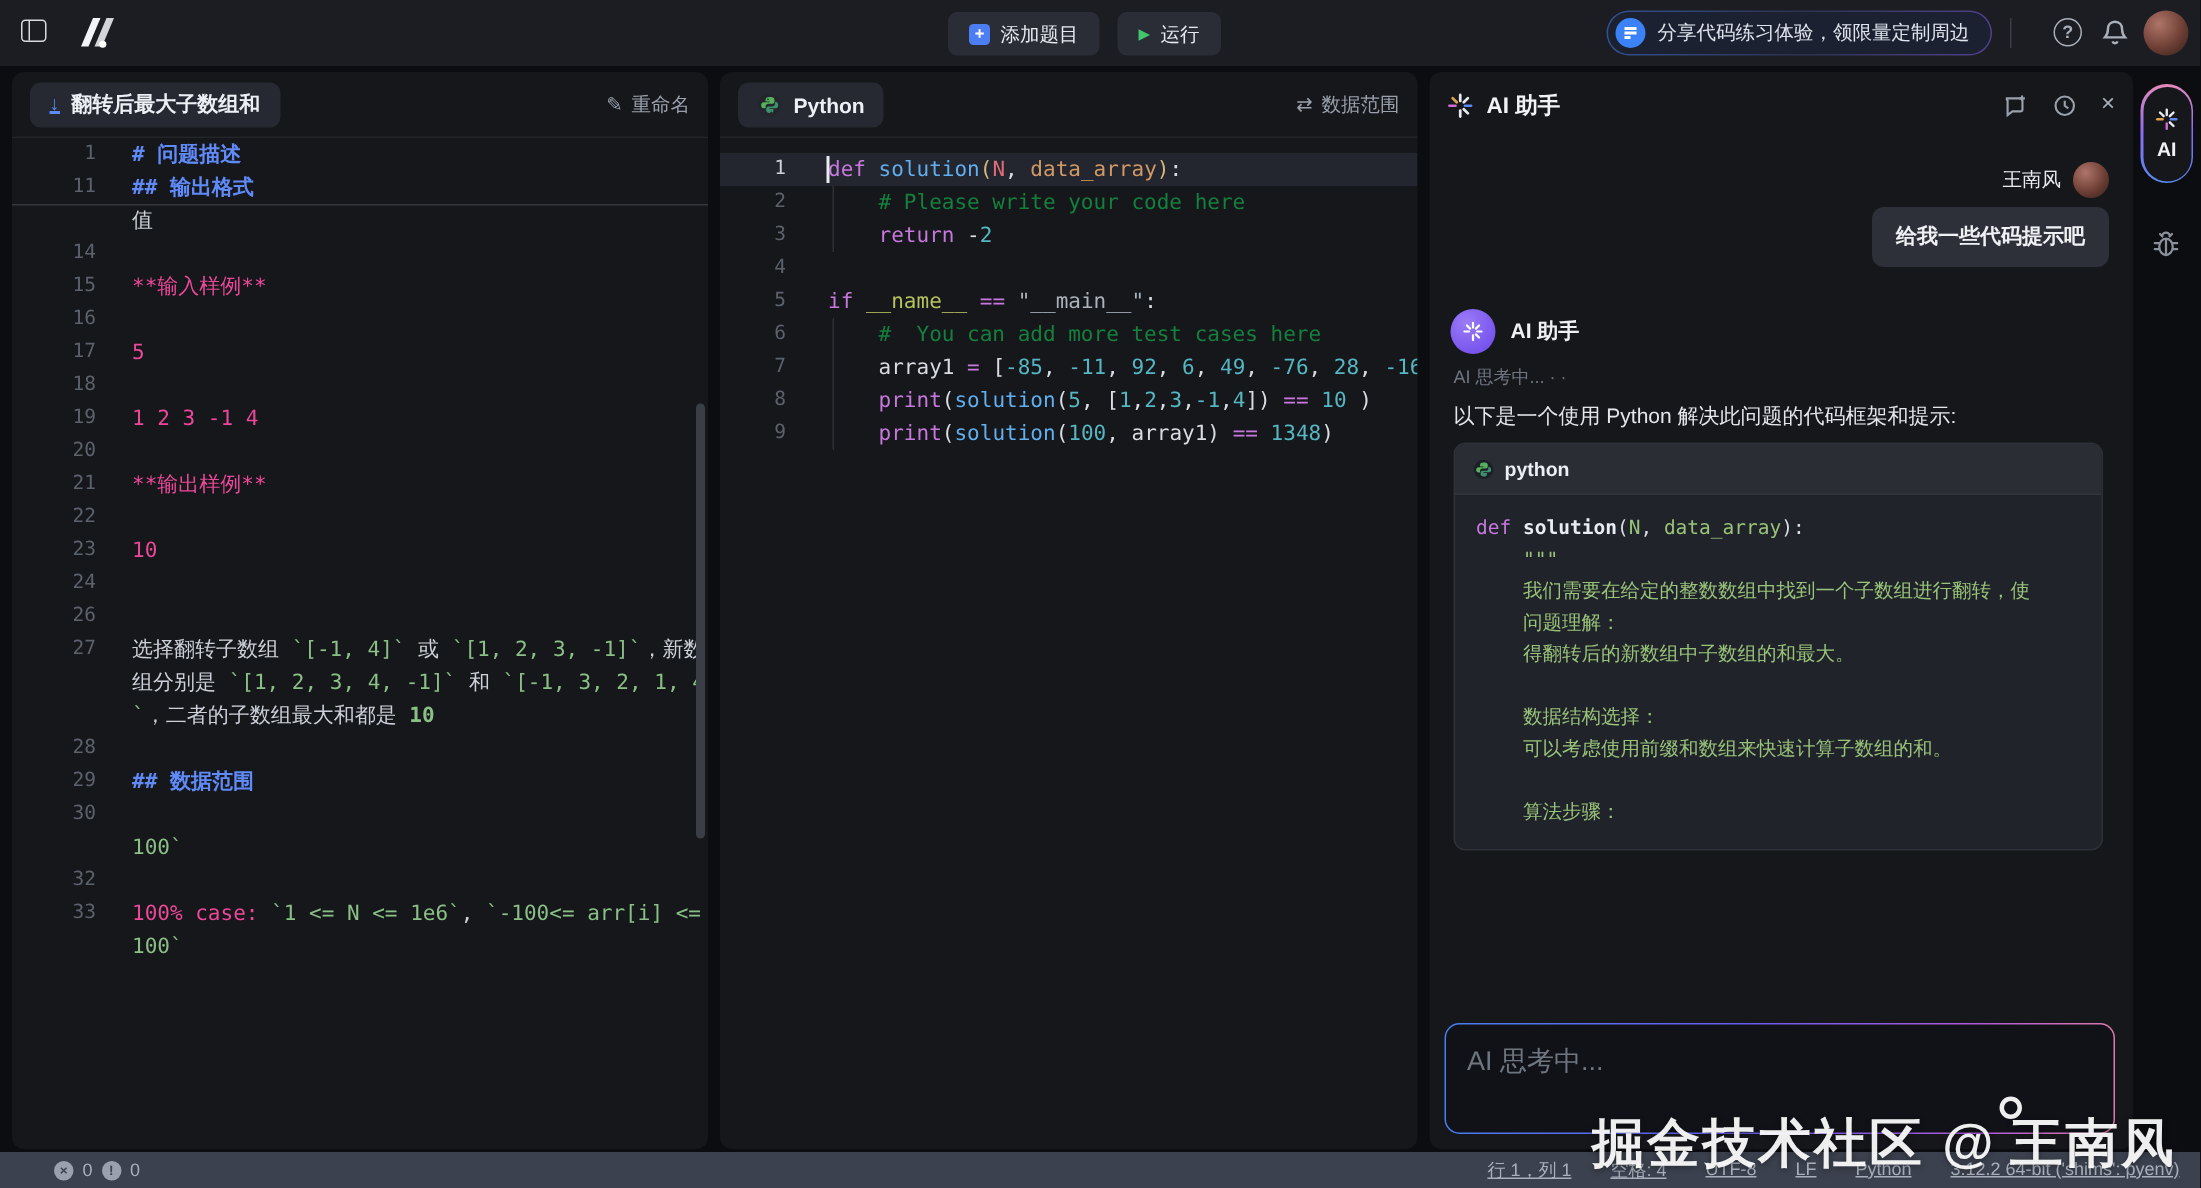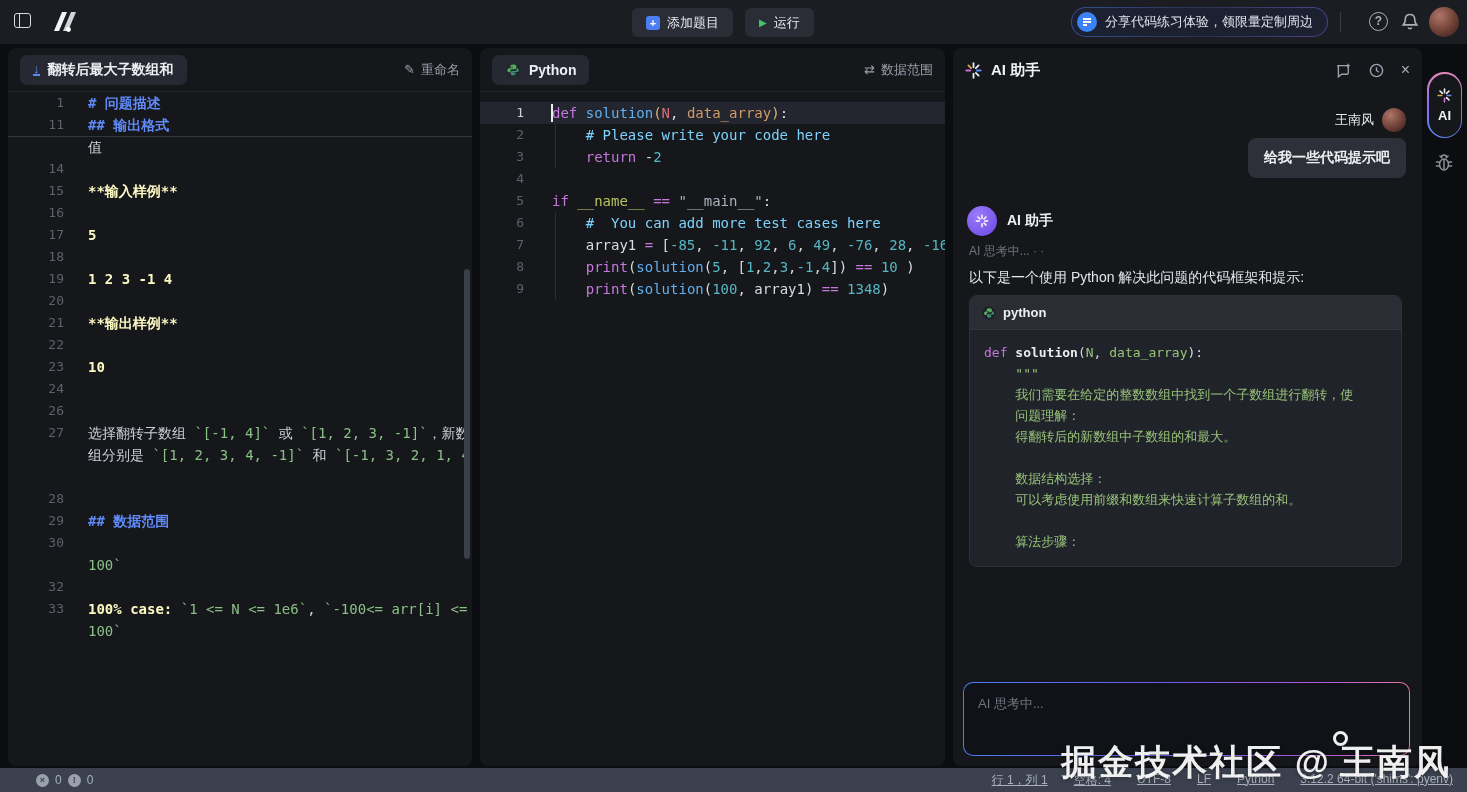--- a/index.html
+++ b/index.html
@@ -50,23 +50,23 @@
   .code-body { position:absolute; top:44px; left:0; right:0; bottom:0; padding-top:10px; font-family:"DejaVu Sans Mono", monospace; font-size:14px; }
   .code-row { display:flex; height:22px; line-height:22px; white-space:pre; position:relative; }
   .code-row .ln { width:44px; text-align:right; color:#5c626c; font-size:13px; flex:none; }
   .code-row .ctext { padding-left:28px; position:relative; overflow:hidden; flex:1; }
   .code-row.current { background:#23262e; }
   .code-row.current .ln { color:#cdd2da; }
   .cursor { position:absolute; left:27px; top:2px; bottom:2px; width:2px; background:#e8ebf0; }
   .guide { position:absolute; left:31px; top:0; bottom:0; border-left:1px solid #2c2f37; }
 
   
-  .s-h{color:#5f8af8;font-weight:700} .s-b{color:#fef9c3;font-weight:700}
+  .s-h{color:#5f8af8;font-weight:700} .s-b{color:#ec4899;font-weight:400}
   .s-pl{color:#ccd1d9} .s-code{color:#8ac086} .s-codeb{color:#8ac086;font-weight:700}
-  .s-kw{color:#c678dd} .s-fn{color:#61afef} .s-num{color:#56b6c2} .s-cm{color:#7dd3fc}
+  .s-kw{color:#c678dd} .s-fn{color:#61afef} .s-num{color:#56b6c2} .s-cm{color:#15803d}
   .s-op{color:#c678dd} .s-str{color:#aab2bc} .s-p1{color:#e06c75} .s-p2{color:#d19a66}
   .s-par{color:#d5b778} .s-yg{color:#b6c25e} .s-w{color:#d8dce3}
   .s-wb{color:#e9ecf1;font-weight:700} .s-prm{color:#98c379} .s-doc{color:#98c379}
 
   
   .ai-head-title { display:flex; align-items:center; gap:9px; color:#f0f2f6; font-size:15px; font-weight:700; }
   .ai-head-icons { margin-left:auto; display:flex; align-items:center; gap:16px; color:#9aa1ac; }
   .ai-head-icons .hi { cursor:pointer; display:flex; align-items:center; }
   .close-x { font-size:16px; line-height:16px; color:#aab0ba; }
   .chat-user-row { position:absolute; top:60px; right:16px; display:flex; align-items:center; gap:8px; }
@@ -76,26 +76,26 @@
   .ai-row { position:absolute; top:158px; left:14px; display:flex; align-items:center; gap:10px; }
   .ai-avatar { width:30px; height:30px; border-radius:50%; background:radial-gradient(circle at 35% 30%, #9b7bf7, #6a46e8); display:flex; align-items:center; justify-content:center; }
   .ai-name { color:#eef0f4; font-size:14px; font-weight:700; }
   .ai-status { position:absolute; top:195px; left:16px; color:#6f7680; font-size:12px; }
   .ai-intro { position:absolute; top:221px; left:16px; right:16px; color:#e3e6eb; font-size:14px; }
   .ai-card { position:absolute; top:247px; left:16px; right:20px; background:#20232a; border:1px solid #2e3138; border-radius:8px; overflow:hidden; }
   .ai-card-head { height:34px; background:#2a2d34; display:flex; align-items:center; gap:7px; padding:0 12px; color:#eceff4; font-size:13px; font-weight:700; border-bottom:1px solid #32353c; }
   .ai-card-body { padding:12px 4px 14px 14px; font-family:"DejaVu Sans Mono", monospace; font-size:13px; }
   .ai-code-row { height:21px; line-height:21px; white-space:pre; overflow:hidden; }
   .ai-input-wrap { position:absolute; left:10px; right:12px; bottom:10px; height:74px; border-radius:10px; padding:1px; background:linear-gradient(90deg,#4a7df0,#6a5bf0 45%,#b05ad8 80%,#e07aa8); }
-  .ai-input { width:100%; height:100%; resize:none; border:none; outline:none; border-radius:9px; background:#101218; color:#cfd4db; font-size:13px; font-family:"Liberation Sans",sans-serif; padding:12px 14px; }
+  .ai-input { width:100%; height:100%; resize:none; border:none; outline:none; border-radius:9px; background:#101218; color:#cfd4db; font-size:18px; font-family:"Liberation Sans",sans-serif; padding:12px 14px; }
   .ai-input::placeholder { color:#6f7680; }
 
   
   .side-rail { position:absolute; left:1422px; top:48px; width:45px; height:718px; }
-  .rail-ai { position:absolute; left:5px; top:24px; width:35px; height:66px; border-radius:18px; padding:1.5px; background:linear-gradient(180deg,#e58ab8,#8a6cf0 50%,#5a8af0); cursor:pointer; }
+  .rail-ai { position:absolute; left:5px; top:8px; width:35px; height:66px; border-radius:18px; padding:1.5px; background:linear-gradient(180deg,#e58ab8,#8a6cf0 50%,#5a8af0); cursor:pointer; }
   .rail-ai-in { width:100%; height:100%; border-radius:17px; background:#15171b; display:flex; flex-direction:column; align-items:center; justify-content:center; gap:5px; }
   .rail-ai-label { color:#f0f2f6; font-size:13px; font-weight:700; }
   .rail-bug { position:absolute; left:11px; top:104px; cursor:pointer; }
 
   
   .status-bar { position:absolute; left:0; right:0; top:768px; height:24px; background:#3b414e; display:flex; align-items:center; font-size:12px; color:#a9b0bb; }
   .sb-left { display:flex; align-items:center; gap:6px; margin-left:36px; }
   .sb-ico { width:13px; height:13px; border-radius:50%; background:#9aa1ac; color:#3b414e; font-size:9px; font-weight:700; text-align:center; line-height:13px; display:inline-block; }
   .sb-right { margin-left:auto; margin-right:14px; display:flex; gap:26px;text-decoration:underline; }
   .sb-item { white-space:pre; cursor:pointer; }
@@ -176,21 +176,21 @@
           <div class="md-row"><span class="ln">18</span><span class="txt"></span></div>
           <div class="md-row"><span class="ln">19</span><span class="txt"><span class="s-b">1 2 3 -1 4</span></span></div>
           <div class="md-row"><span class="ln">20</span><span class="txt"></span></div>
           <div class="md-row"><span class="ln">21</span><span class="txt"><span class="s-b">**输出样例**</span></span></div>
           <div class="md-row"><span class="ln">22</span><span class="txt"></span></div>
           <div class="md-row"><span class="ln">23</span><span class="txt"><span class="s-b">10</span></span></div>
           <div class="md-row"><span class="ln">24</span><span class="txt"></span></div>
           <div class="md-row"><span class="ln">26</span><span class="txt"></span></div>
           <div class="md-row"><span class="ln">27</span><span class="txt"><span class="s-pl">选择翻转子数组 </span><span class="s-code">`[-1, 4]`</span><span class="s-pl"> 或 </span><span class="s-code">`[1, 2, 3, -1]`</span><span class="s-pl">，新数</span></span></div>
           <div class="md-row"><span class="ln"></span><span class="txt"><span class="s-pl">组分别是 </span><span class="s-code">`[1, 2, 3, 4, -1]`</span><span class="s-pl"> 和 </span><span class="s-code">`[-1, 3, 2, 1, 4]</span></span></div>
-          <div class="md-row"><span class="ln"></span></div>
+          <div class="md-row"><span class="ln"></span><span class="txt"><span class="s-code">`</span><span class="s-pl">，二者的子数组最大和都是 </span><span class="s-codeb">10</span></span></div>
           <div class="md-row"><span class="ln">28</span><span class="txt"></span></div>
           <div class="md-row"><span class="ln">29</span><span class="txt"><span class="s-h">## 数据范围</span></span></div>
           <div class="md-row"><span class="ln">30</span><span class="txt"></span></div>
           <div class="md-row"><span class="ln"></span><span class="txt"><span class="s-code">100`</span></span></div>
           <div class="md-row"><span class="ln">32</span><span class="txt"></span></div>
           <div class="md-row"><span class="ln">33</span><span class="txt"><span class="s-b">100% case: </span><span class="s-code">`1 &lt;= N &lt;= 1e6`</span><span class="s-pl">, </span><span class="s-code">`-100&lt;= arr[i] &lt;=</span></span></div>
           <div class="md-row"><span class="ln"></span><span class="txt"><span class="s-code">100`</span></span></div>
         </div>
       <div class="md-scrollbar"></div>
     </div>

